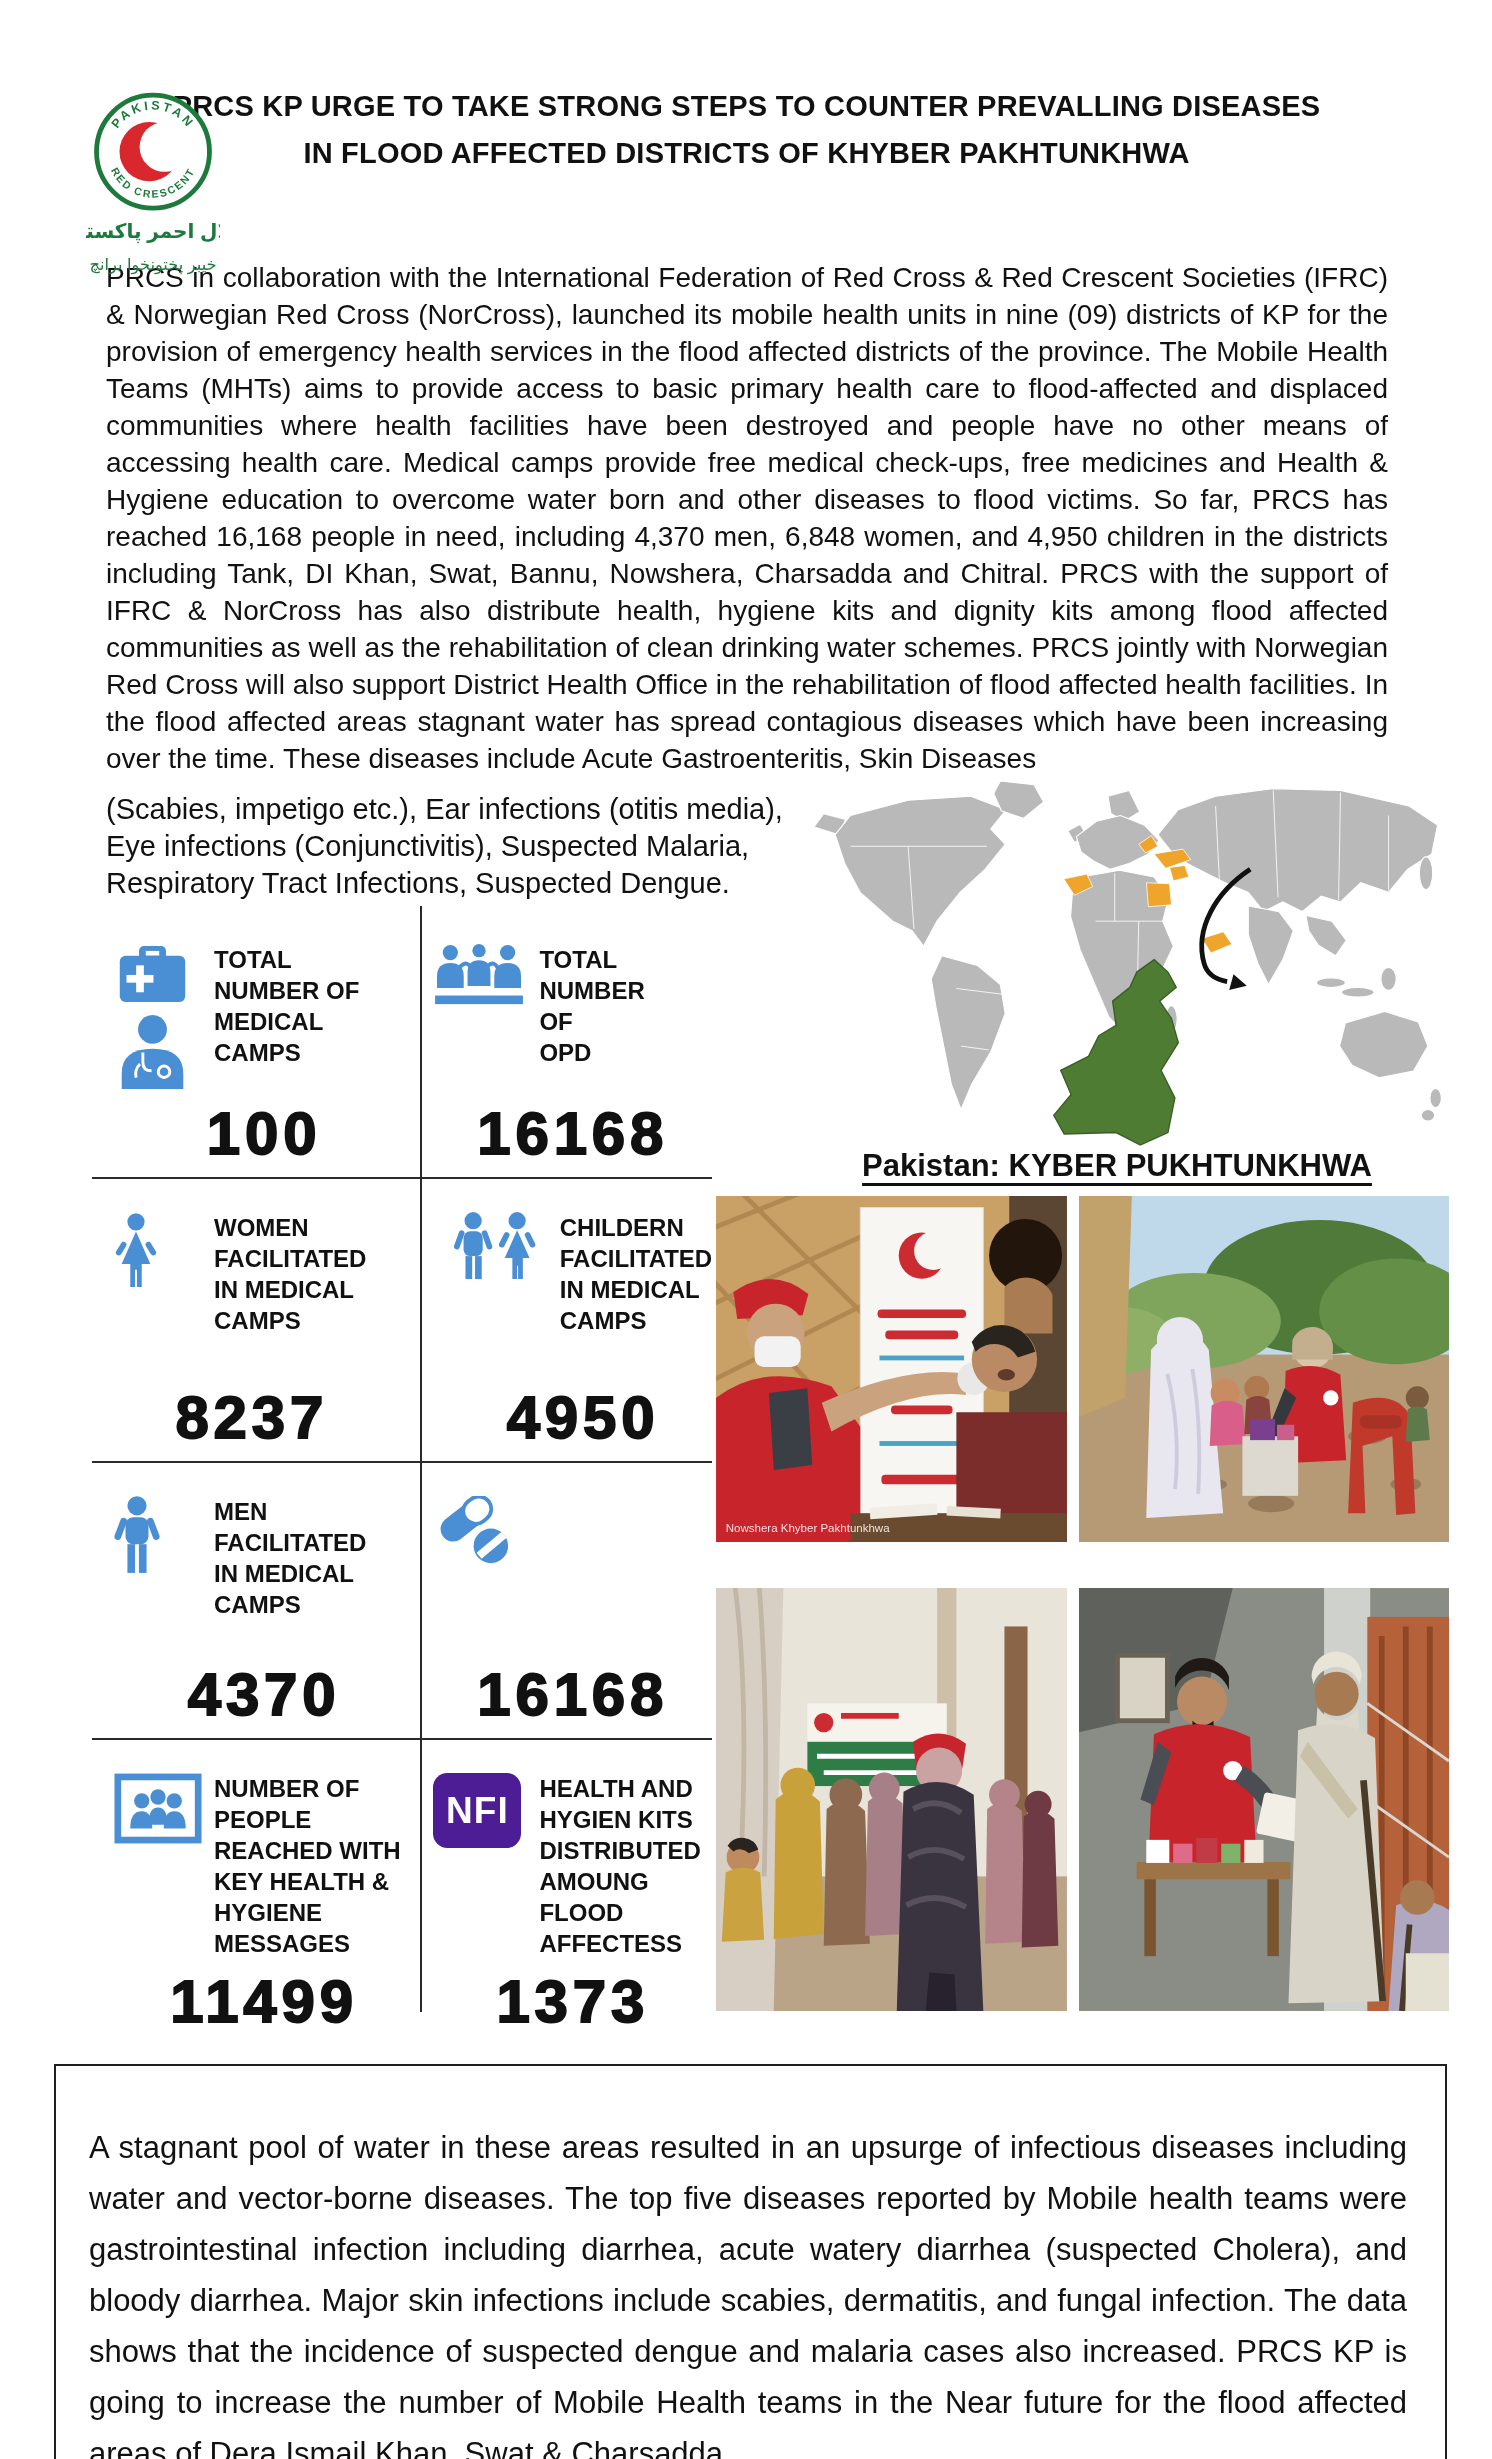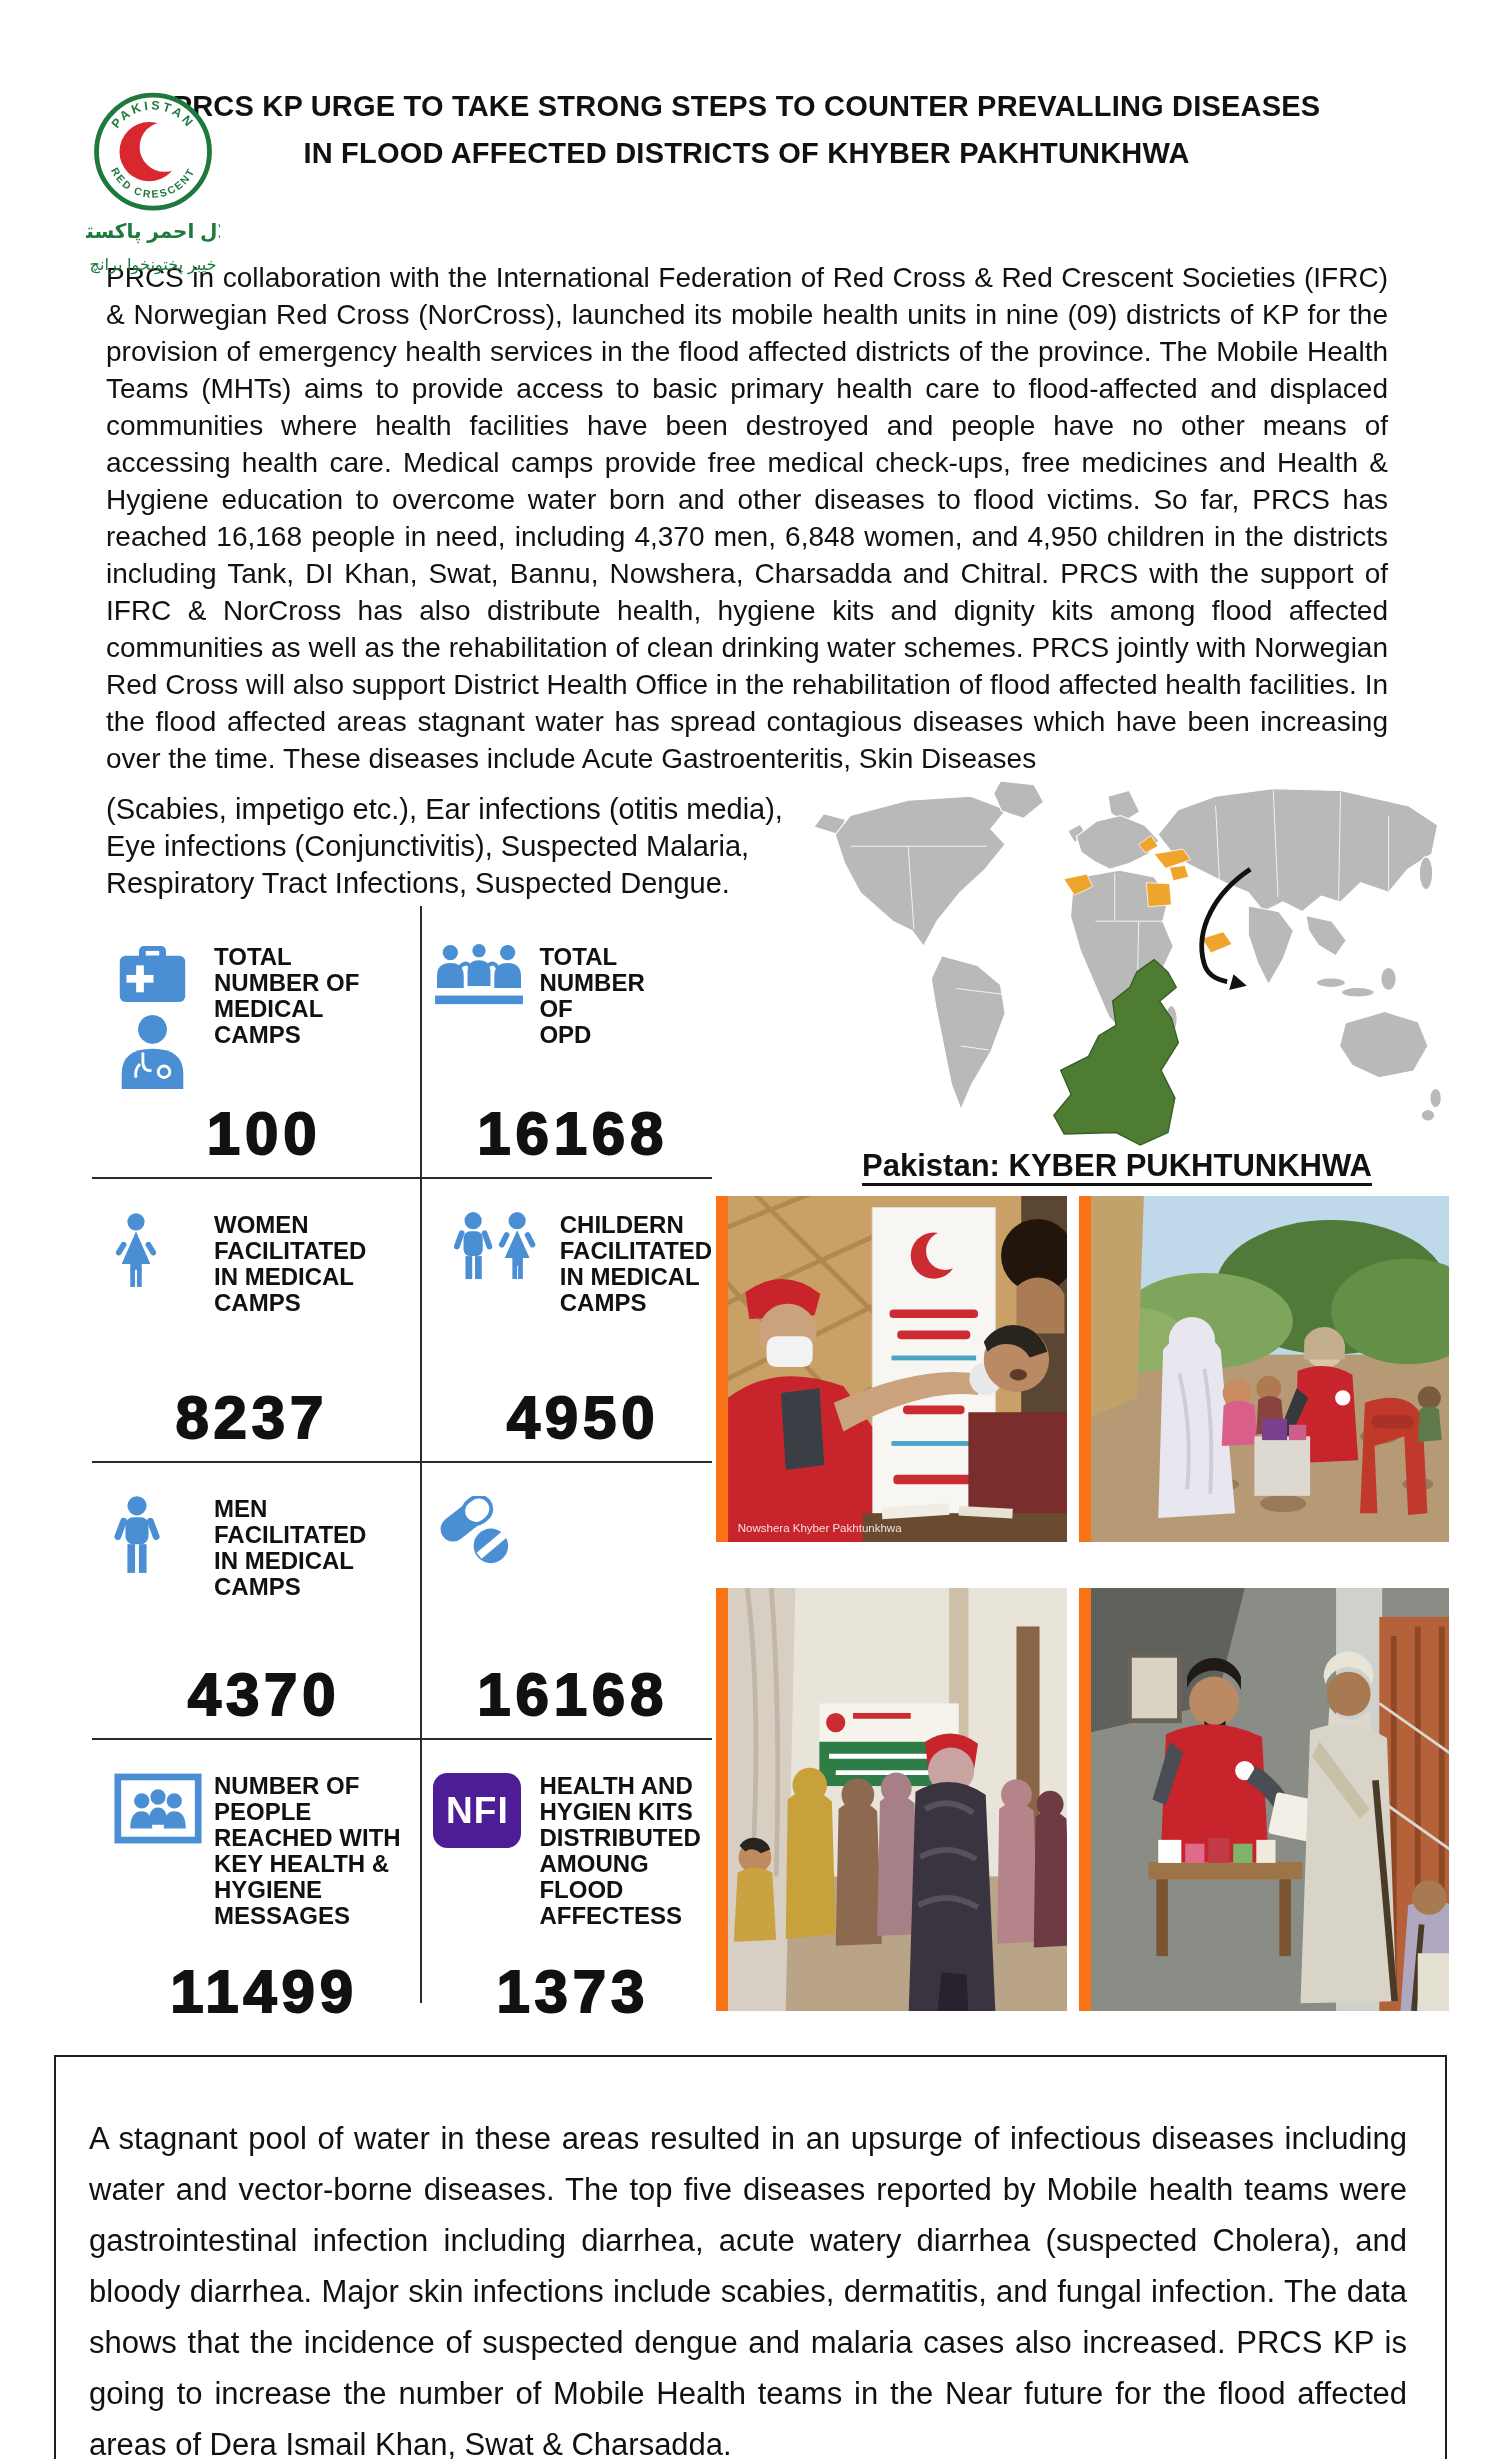--- a/index.html
+++ b/index.html
@@ -18,31 +18,31 @@
   .vdivider{position:absolute;left:362px;top:-5.8px;bottom:33px;width:1.9px;background:#2a2a2a;}
   .hdivider{height:1.9px;background:#2a2a2a;width:620px;margin-left:34px;}
   .stat-row{display:flex;}
   .row-1{min-height:265px;} .row-2{min-height:282px;gap:45px;} .row-3{min-height:275px;} .row-4{min-height:296px;}
   .stat-cell{box-sizing:border-box;display:flex;flex-direction:column;}
   .cell-left{width:362px;padding:33px 5.8px 9.6px 56px;}
   .cell-right{width:296px;padding:33px 3.8px 9.6px 13.4px;}
   .stat-top{display:flex;align-items:flex-start;}
   .icon-col{width:100px;flex:none;display:flex;flex-direction:column;gap:9.6px;align-items:flex-start;}
   .cell-right .icon-col{width:106px;}
-  .stat-label{font-weight:bold;font-size:24px;line-height:26px;white-space:pre-line;flex:1;min-width:0;}
+  .stat-label{font-weight:bold;font-size:24px;line-height:31px;white-space:pre-line;flex:1;min-width:0;}
   .stat-value{font-weight:900;font-size:60px;letter-spacing:4.8px;text-align:center;margin-top:auto;
               -webkit-text-stroke:1.9px #111;padding-top:7.7px;}
   .nfi-badge{width:88px;height:75px;background:#4c1d95;border-radius:14.4px;color:#fff;font-weight:bold;
              font-size:37px;display:flex;align-items:center;justify-content:center;letter-spacing:1px;}
   .map-figure{width:735px;height:371px;margin:0;}
   .map-caption{text-align:center;font-weight:bold;font-size:31px;margin:0 0 0 67px;
                text-decoration:underline;text-decoration-thickness:2.9px;text-underline-offset:6.7px;}
   .photos{margin-top:11.5px;display:grid;grid-template-columns:351px 370px;grid-template-rows:346px 423px;
           column-gap:11.5px;row-gap:46px;}
-  .photo{overflow:hidden;background:#f97316;padding-left:12px;}
+  .photo{overflow:hidden;background:#fdba74;}
   .photo svg{display:block;}
   .footer-box{margin:19px 46px 0 54px;border:2.9px solid #1f1f1f;
               padding:56px 38px 23px 33px;font-size:31px;line-height:51px;text-align:justify;}
 </style>
 </head>
 <body>
 
 <div class="header">
   <div class="logo">
     <svg width="134" height="207" viewBox="0 0 140 215">

